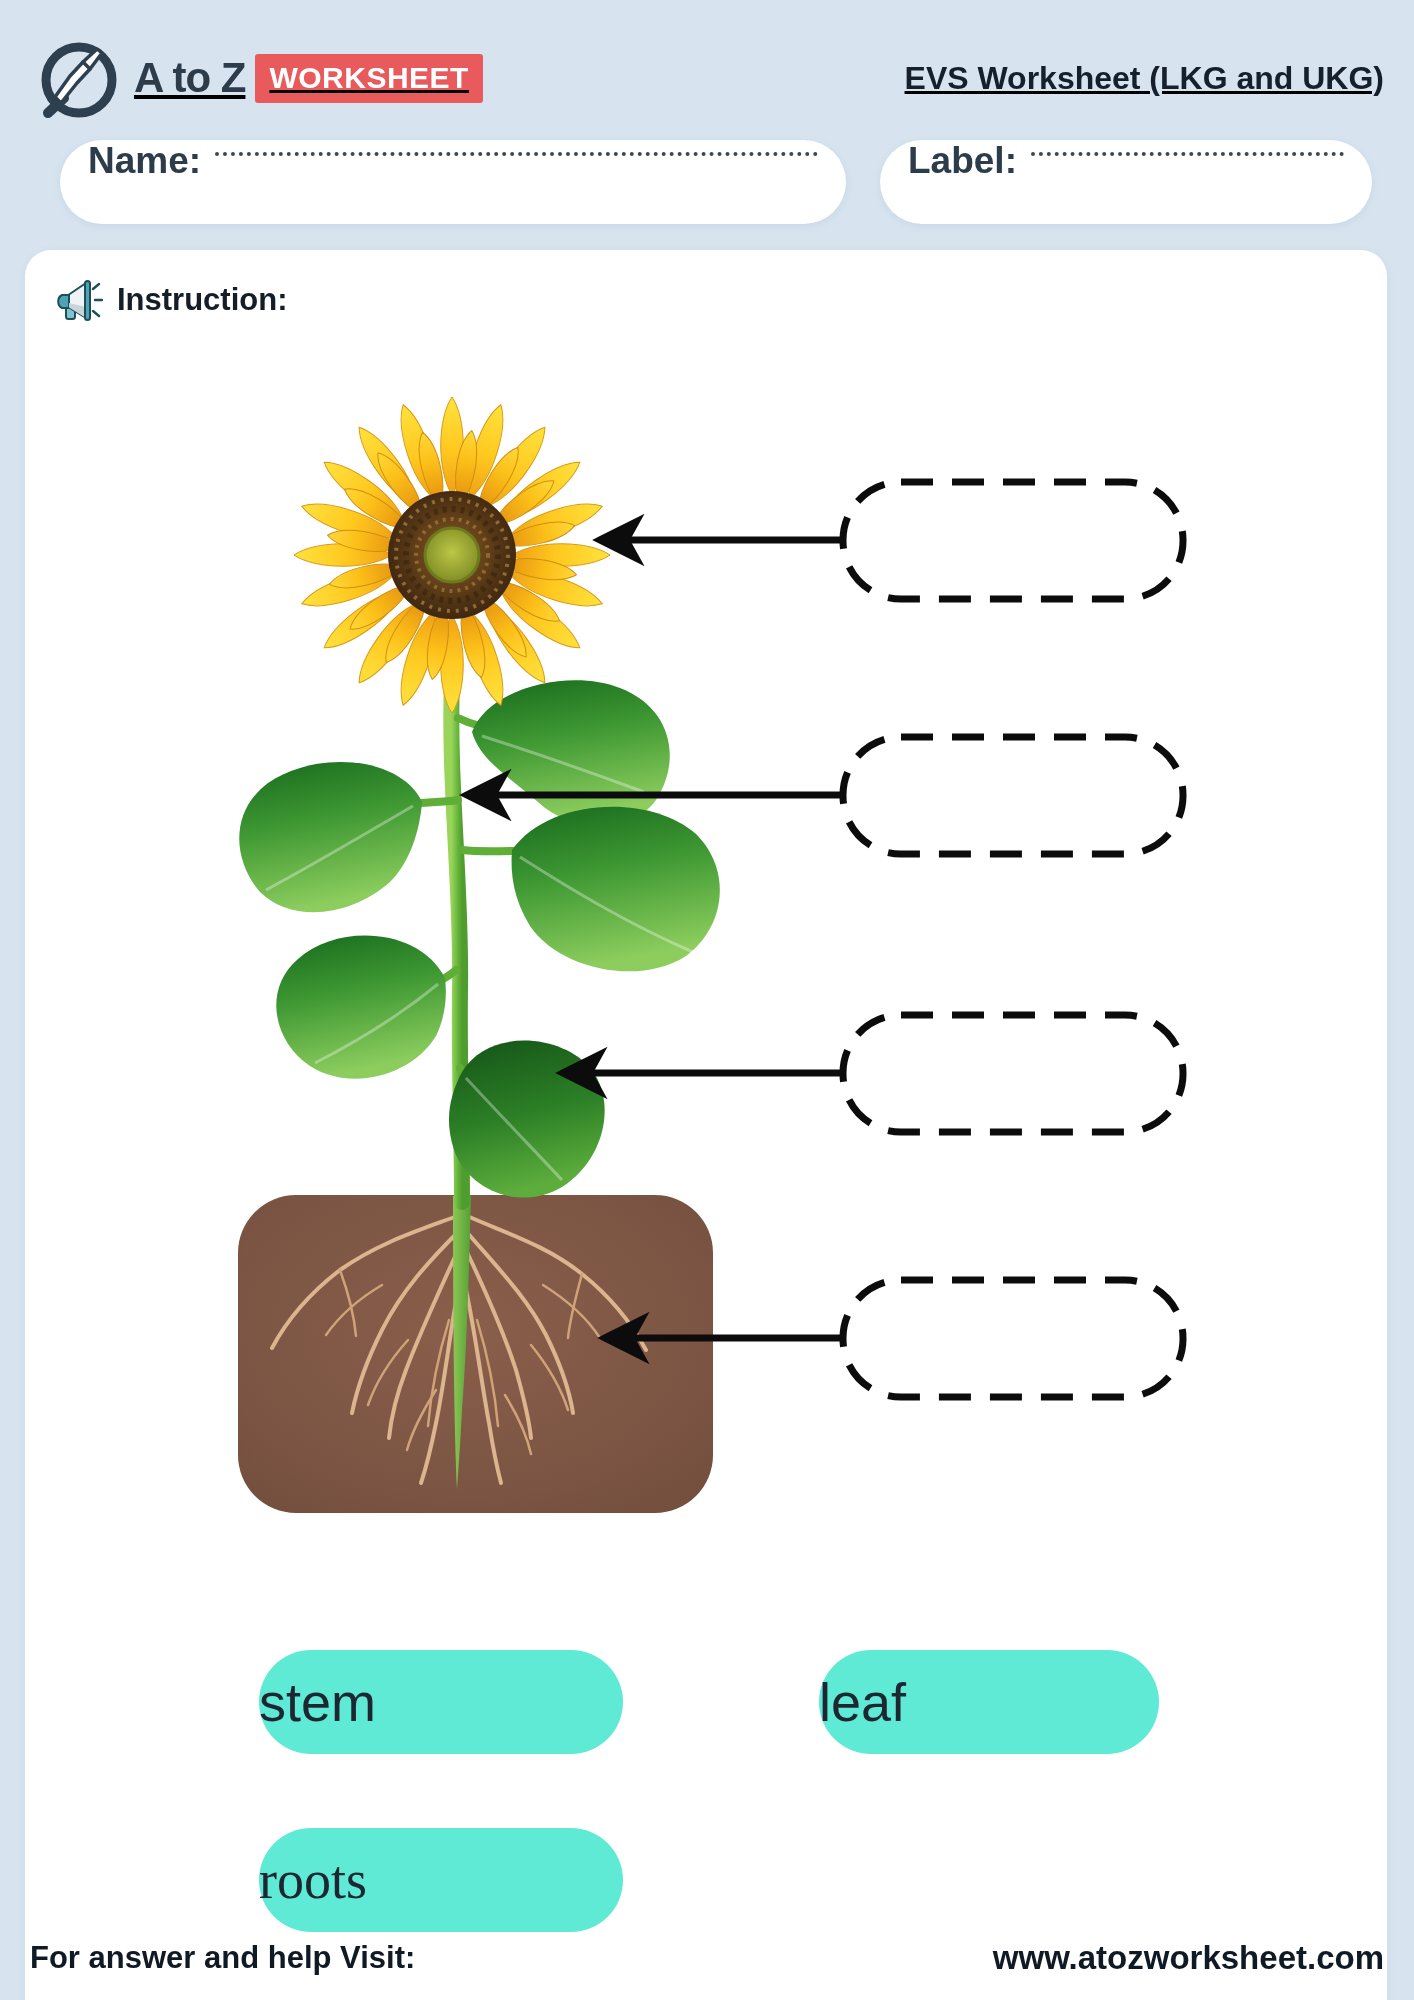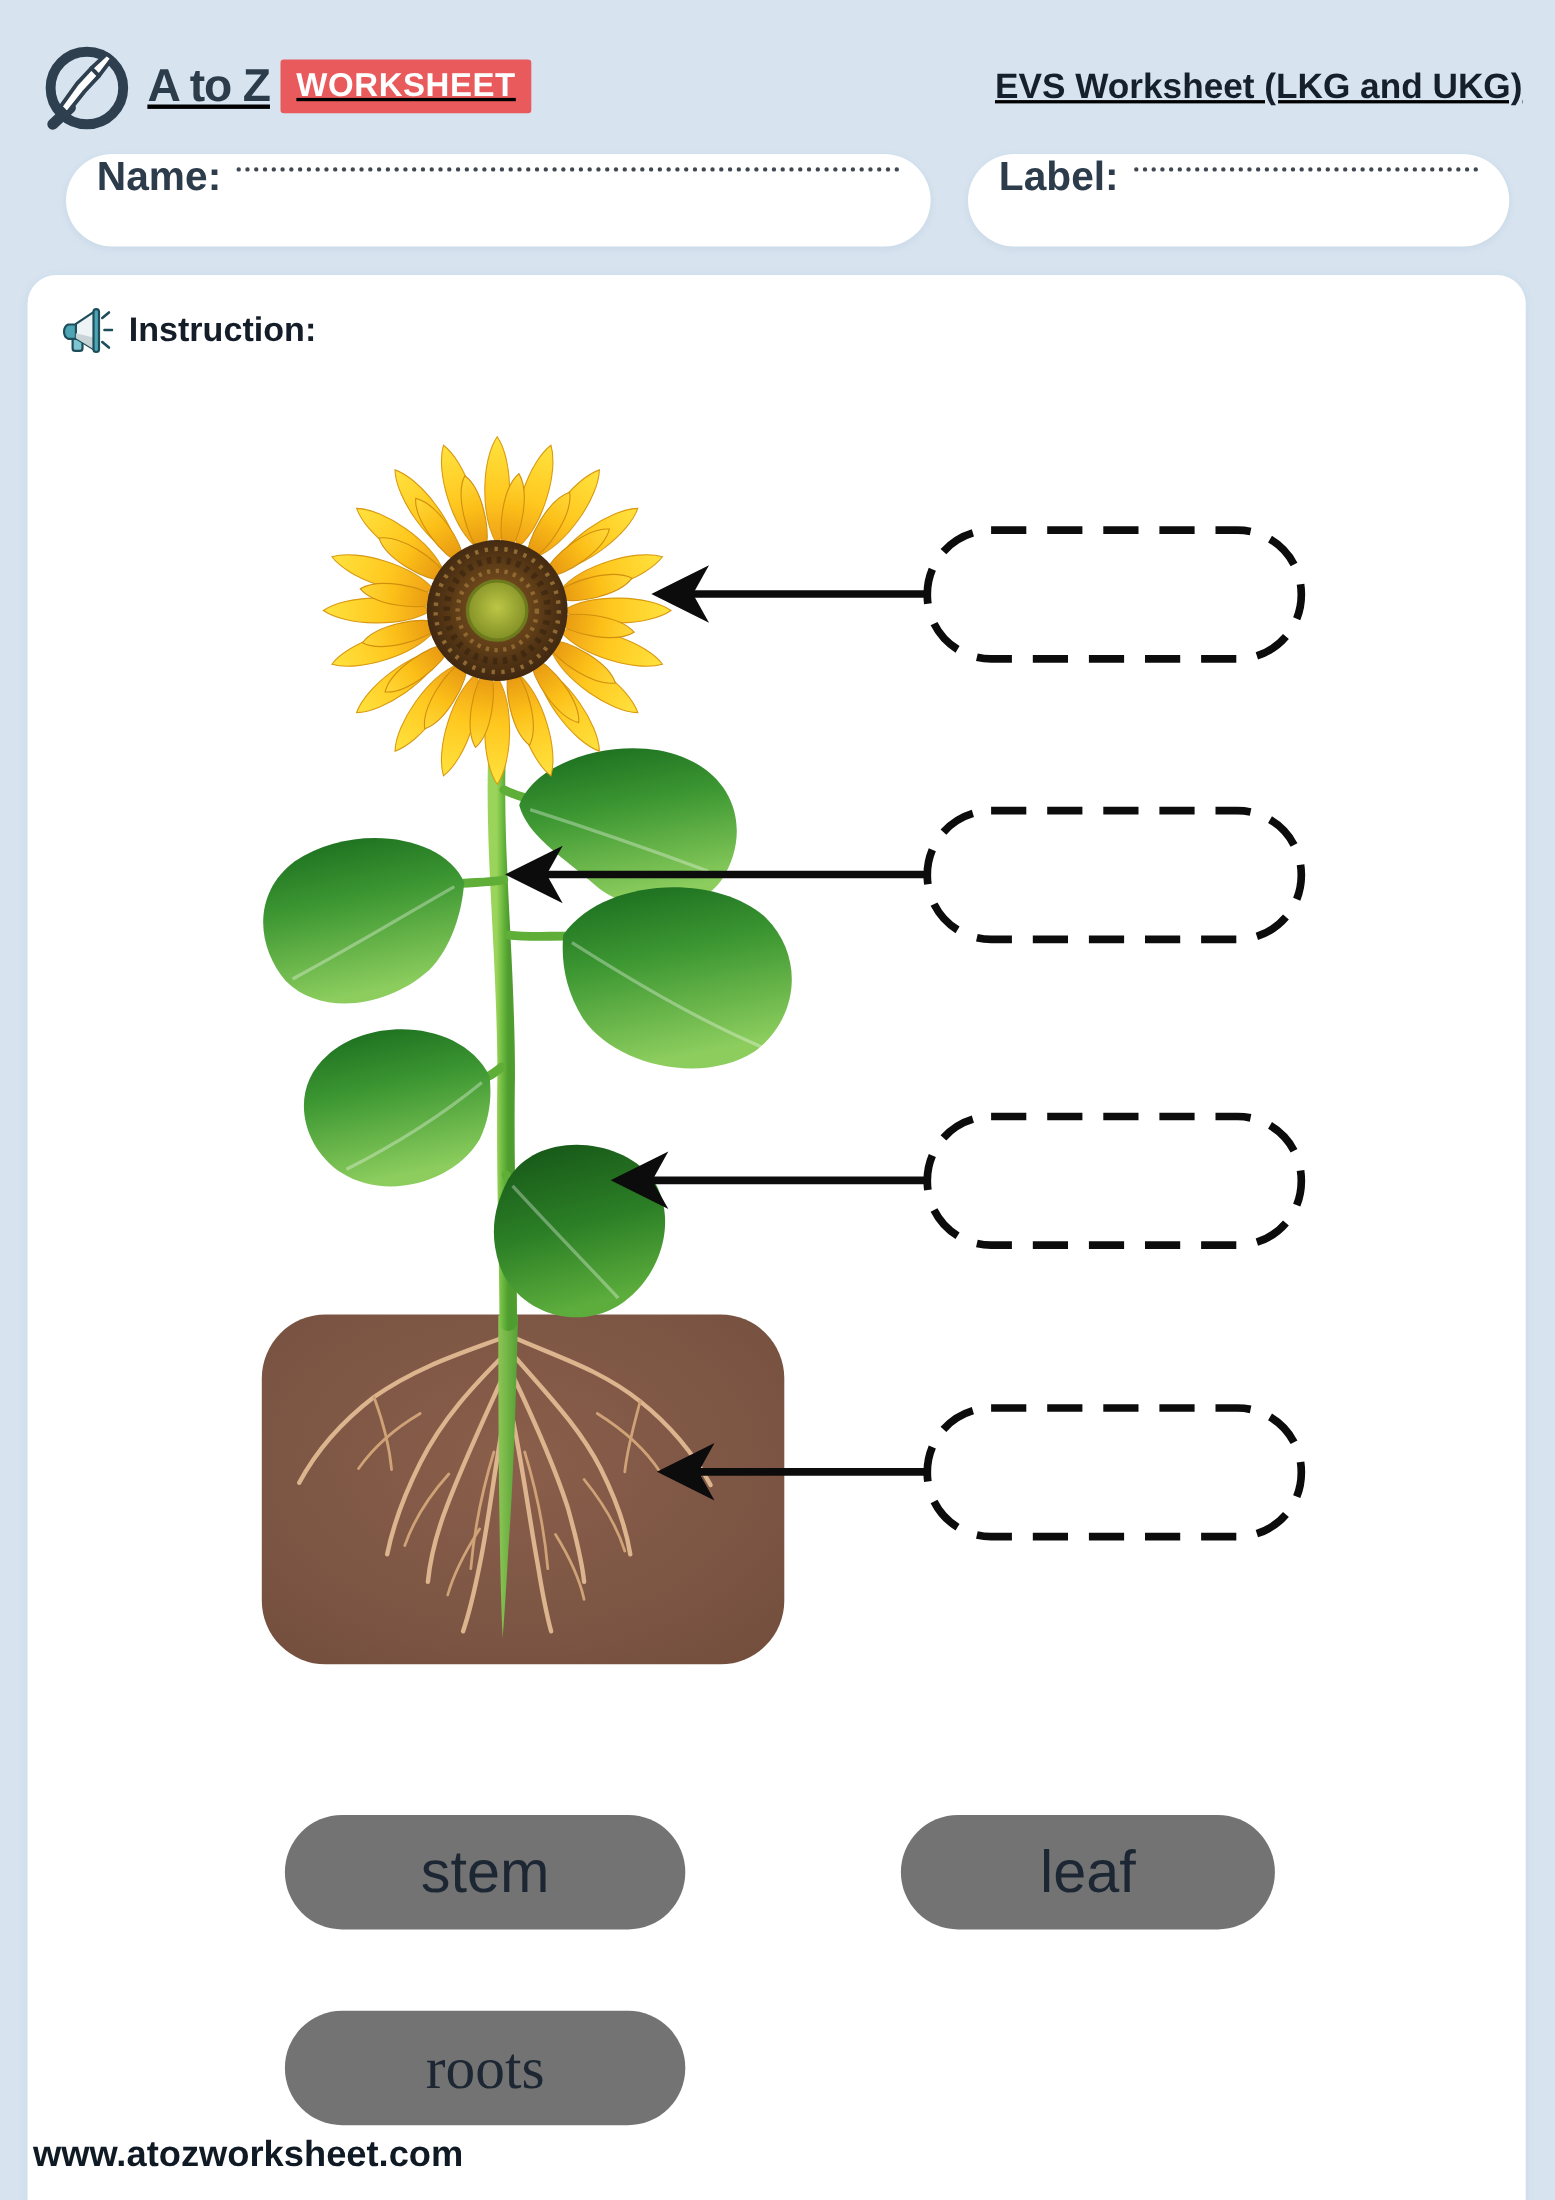--- a/index.html
+++ b/index.html
@@ -27,22 +27,22 @@
     border-radius:26px;box-shadow:0 2px 10px rgba(40,70,100,0.07);}
 
   .instr{position:absolute;left:30px;top:26px;display:flex;align-items:center;gap:14px;}
   .instr-head{font-size:31px;font-weight:700;color:#141d28;}
   .instr-text{font-size:31px;font-weight:400;color:#141d28;margin-left:2px;}
 
   .plant-svg{position:absolute;left:125px;top:80px;width:730px;height:1230px;}
   .overlay-svg{position:absolute;left:0;top:0;width:1362px;height:1666px;}
 
   
-  .word-pill{position:absolute;background:#737373;border-radius:52px;display:flex;
-    align-items:center;justify-content:center;height:104px;}
+  .word-pill{position:absolute;background:#5eead4;border-radius:52px;display:flex;
+    align-items:center;justify-content:flex-start;height:104px;}
   .word-pill span{font-size:54px;font-weight:500;color:#1c2733;}
   .wp-stem{left:234px;top:1400px;width:364px;}
   .wp-leaf{left:794px;top:1400px;width:340px;}
   .wp-roots{left:234px;top:1578px;width:364px;font-family:Liberation Serif, serif;}
   .wp-flower{left:800px;top:1532px;width:341px;}
 
   
   .ftr{position:absolute;left:30px;right:30px;top:1928px;height:60px;display:flex;
     align-items:center;justify-content:space-between;}
   .ftr-left{font-size:31px;font-weight:600;color:#101a24;}
@@ -268,16 +268,17 @@
     </div>
     <div class="word-pill wp-leaf">
       <span>leaf</span>
     </div>
     <div class="word-pill wp-roots">
       <span>roots</span>
     </div>
   </div>
 
   <div class="ftr">
+    <span class="ftr-left">For answer and help Visit:</span>
     <span class="ftr-right">www.atozworksheet.com</span>
   </div>
 
 </div>
 
 </body></html>

